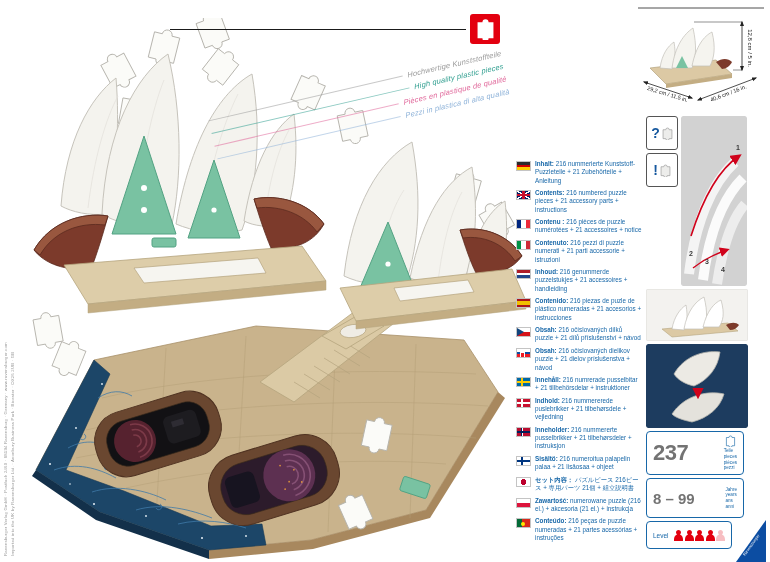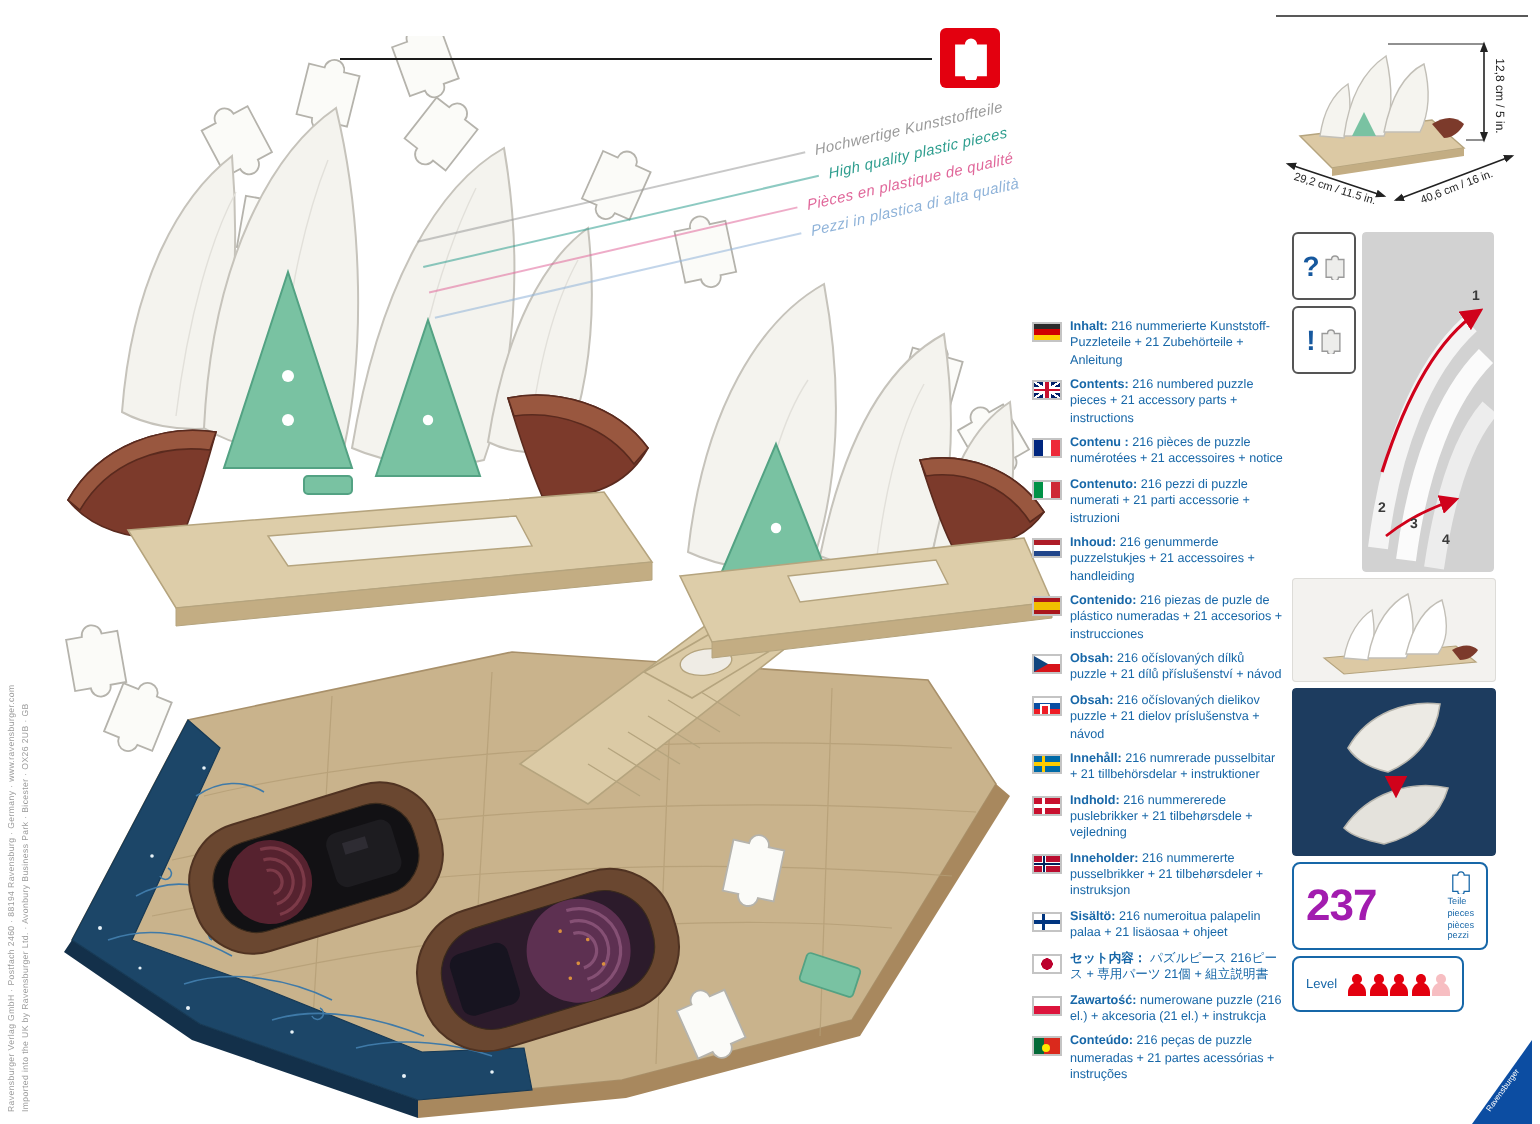--- a/index.html
+++ b/index.html
@@ -49,21 +49,21 @@
   .flag-pl{background:linear-gradient(to bottom,#fff 50%,#dc143c 50%)}
   .flag-pt{background:linear-gradient(to right,#046a38 38%,#da291c 38%)}
   .flag-pt::after{content:"";position:absolute;left:3.5px;top:3px;width:4px;height:4px;border-radius:50%;background:#ffe900}
 
   
   .info-col{display:flex;flex-direction:column;gap:3px;width:102px}
   .qbox{width:32px;height:34px;border:1px solid #555;border-radius:3px;background:#fff;display:flex;align-items:center;justify-content:center;gap:2px}
   .qmark{font-size:14px;font-weight:bold;color:#16589e}
   .panel{border-radius:2px;overflow:hidden}
   .badge{border:1px solid #1767a8;border-radius:4px;background:#fff;display:flex;align-items:center;padding:2px 6px;gap:5px}
-  .badge-value{color:#a21caf;font-weight:bold;line-height:1}
+  .badge-value{color:#737373;font-weight:bold;line-height:1}
   .v-big{font-size:22px;letter-spacing:-.5px}
   .v-age{font-size:15px;white-space:nowrap}
   .badge-side{margin-left:auto;display:flex;flex-direction:column;align-items:center;gap:1px}
   .badge-words{display:flex;flex-direction:column;font-size:4.6px;color:#1767a8;line-height:1.25;align-items:flex-start}
   .level-box{height:28px;width:86px;justify-content:space-between}
   .level-label{font-size:6.5px;color:#1767a8}
   .level-icons{display:flex;gap:1.5px;align-items:flex-end}
 
   .imprint{position:absolute;transform:rotate(-90deg);transform-origin:0 0;font-size:4.3px;color:#9a9a9a;white-space:nowrap;letter-spacing:.2px}
 </style>
@@ -370,20 +370,31 @@
         </svg>
       <div class="badge-words">
         <span>Teile</span>
         <span>pieces</span>
         <span>pièces</span>
         <span>pezzi</span>
       </div>
     </div>
   </div>
 
+  <div class="badge" style="height:40px;width:98px">
+    <span class="badge-value v-age">8 – 99</span>
+    <div class="badge-side">
+      <div class="badge-words">
+        <span>Jahre</span>
+        <span>years</span>
+        <span>ans</span>
+        <span>anni</span>
+      </div>
+    </div>
+  </div>
 
   <div class="badge level-box">
     <span class="level-label">Level</span>
     <div class="level-icons">
       <svg width="9" height="11" viewBox="0 0 9 11">
           <path d="M4.5,0 C6,0 7,1.2 7,2.6 C7,3.4 6.6,4.1 6,4.5 C7.8,5.4 9,7 9,9.2 L9,11 L0,11 L0,9.2 C0,7 1.2,5.4 3,4.5 C2.4,4.1 2,3.4 2,2.6 C2,1.2 3,0 4.5,0 Z" fill="#e3000f"></path>
         </svg>
       <svg width="9" height="11" viewBox="0 0 9 11">
           <path d="M4.5,0 C6,0 7,1.2 7,2.6 C7,3.4 6.6,4.1 6,4.5 C7.8,5.4 9,7 9,9.2 L9,11 L0,11 L0,9.2 C0,7 1.2,5.4 3,4.5 C2.4,4.1 2,3.4 2,2.6 C2,1.2 3,0 4.5,0 Z" fill="#e3000f"></path>
         </svg>

